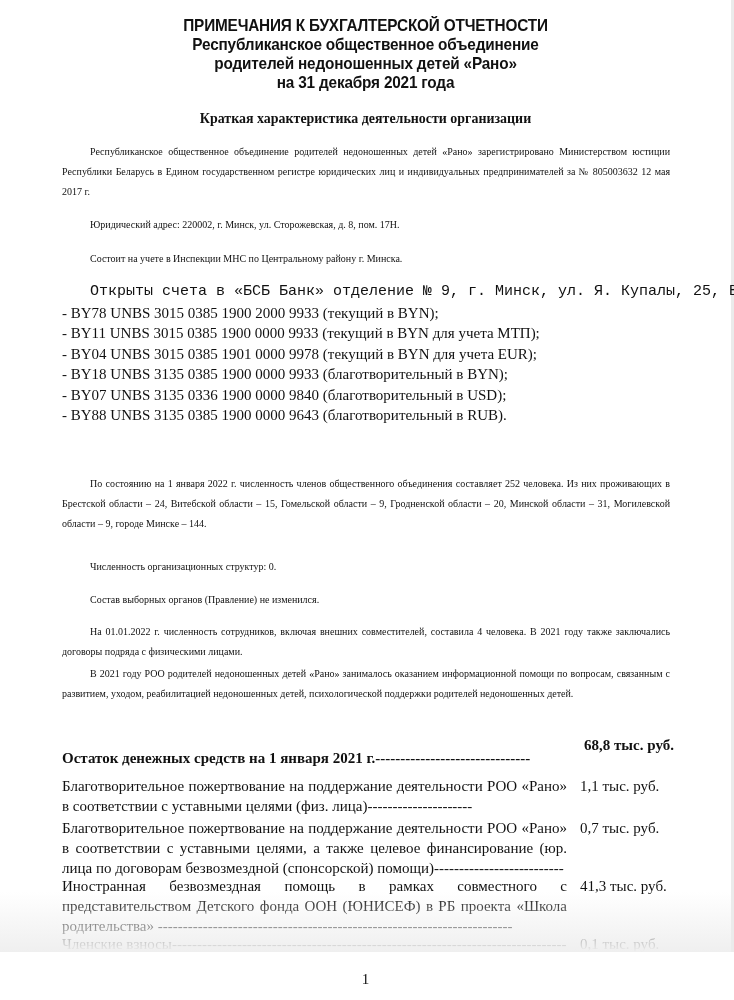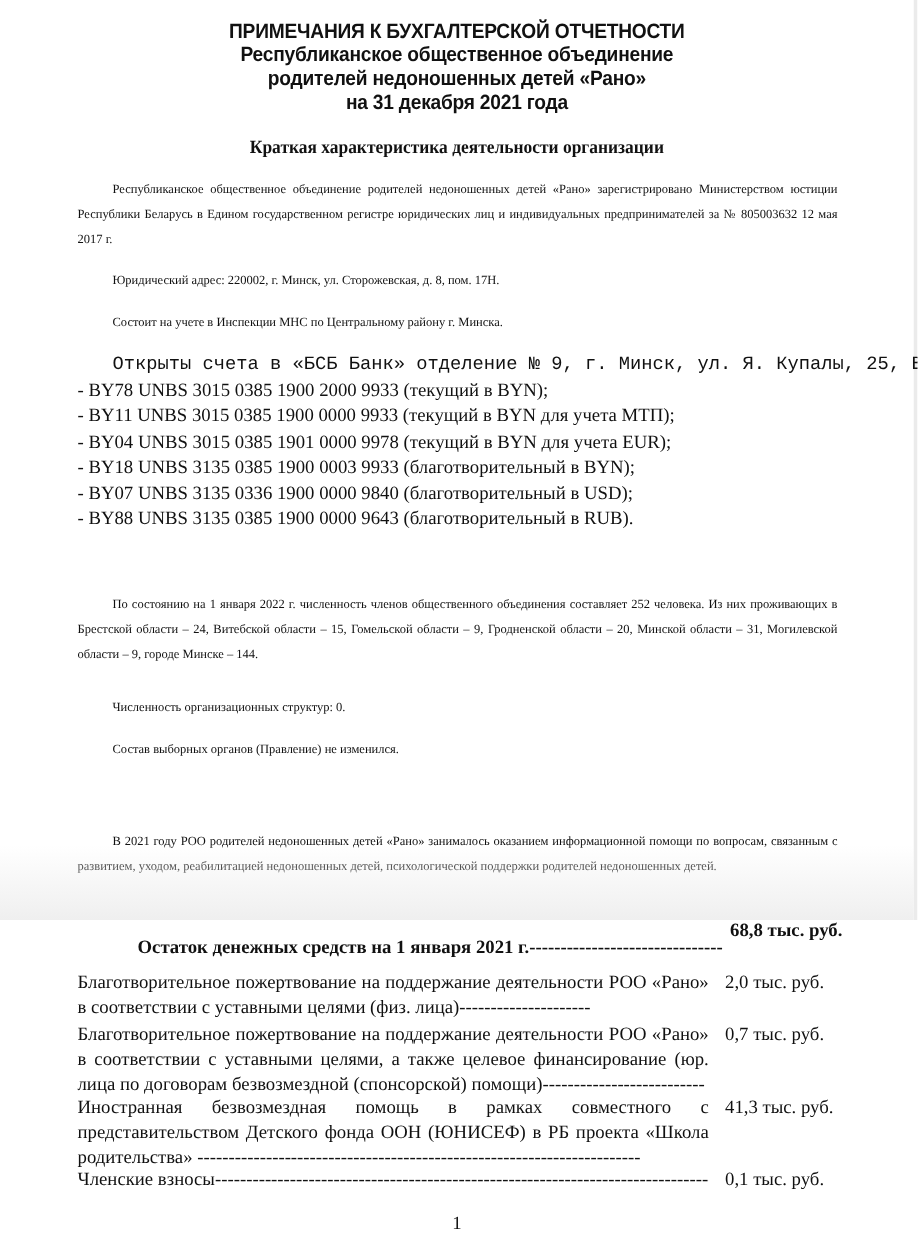--- a/index.html
+++ b/index.html
@@ -12,21 +12,21 @@
       height: 1000px;
       overflow: hidden;
       position: relative;
       font-family: "Liberation Serif", serif;
       color: #111111;
     }
     .page {
       position: absolute;
       left: 0; top: 0;
       width: 731px;
-      height: 736px;
+      height: 952px;
       background: #ffffff;
       border-right: 3px solid #ebebeb;
     }
     .bottom-shade {
       position: absolute;
       left: 0; right: 0; bottom: 0;
       height: 60px;
       background: linear-gradient(to bottom, rgba(240,240,240,0) 0%, #efefef 100%);
       pointer-events: none;
     }
@@ -86,42 +86,43 @@
 
   <div class="para indent lastline-left" style="top:215px;">Юридический адрес: 220002, г. Минск, ул. Сторожевская, д. 8, пом. 17Н.</div>
 
   <div class="para indent lastline-left" style="top:249px;">Состоит на учете в Инспекции МНС по Центральному району г. Минска.</div>
 
   <div class="accounts" style="top:282px;">
     <div style="text-indent:28px; white-space:nowrap;font-family:Liberation Mono, monospace;">Открыты счета в «БСБ Банк» отделение № 9, г. Минск, ул. Я. Купалы, 25, BIC UNBSBY2X:</div>
     <div class="acc">- BY78 UNBS 3015 0385 1900 2000 9933 (текущий в BYN);</div>
     <div class="acc">- BY11 UNBS 3015 0385 1900 0000 9933 (текущий в BYN для учета МТП);</div>
     <div class="acc">- BY04 UNBS 3015 0385 1901 0000 9978 (текущий в BYN для учета EUR);</div>
-    <div class="acc">- BY18 UNBS 3135 0385 1900 0003 9933 (благотворительный в BYN);</div>
+    <div class="acc">- BY18 UNBS 3135 0385 1900 0000 9933 (благотворительный в BYN);</div>
     <div class="acc">- BY07 UNBS 3135 0336 1900 0000 9840 (благотворительный в USD);</div>
     <div class="acc">- BY88 UNBS 3135 0385 1900 0000 9643 (благотворительный в RUB).</div>
   </div>
 
   <div class="para indent lastline-left" style="top:474px;">По состоянию на 1 января 2022 г. численность членов общественного объединения составляет 252 человека. Из них проживающих в Брестской области – 24, Витебской области – 15, Гомельской области – 9, Гродненской области – 20, Минской области – 31, Могилевской области – 9, городе Минске – 144.</div>
 
   <div class="para indent lastline-left" style="top:557px;">Численность организационных структур: 0.</div>
 
   <div class="para indent lastline-left" style="top:590px;">Состав выборных органов (Правление) не изменился.</div>
 
+  <div class="para indent lastline-left" style="top:622px;">На 01.01.2022 г. численность сотрудников, включая внешних совместителей, составила 4 человека. В 2021 году также заключались договоры подряда с физическими лицами.</div>
 
   <div class="para indent lastline-left" style="top:664px;">В 2021 году РОО родителей недоношенных детей «Рано» занималось оказанием информационной помощи по вопросам, связанным с развитием, уходом, реабилитацией недоношенных детей, психологической поддержки родителей недоношенных детей.</div>
 
   <div class="fin-row" style="top:738px; height:30px;">
-    <div class="fin-label bold" style="top:10px; white-space:nowrap;margin-left:48px;">Остаток денежных средств на 1 января 2021 г.-------------------------------</div>
+    <div class="fin-label bold" style="top:10px; white-space:nowrap;">Остаток денежных средств на 1 января 2021 г.-------------------------------</div>
     <div class="fin-value bold" style="left:522px; top:-3px;">68,8 тыс. руб.</div>
   </div>
 
   <div class="fin-row" style="top:776px;">
     <div class="fin-label">Благотворительное пожертвование на поддержание деятельности РОО «Рано» в соответствии с уставными целями (физ. лица)---------------------</div>
-    <div class="fin-value">2,0 тыс. руб.</div>
+    <div class="fin-value">1,1 тыс. руб.</div>
   </div>
 
   <div class="fin-row" style="top:818px;">
     <div class="fin-label">Благотворительное пожертвование на поддержание деятельности РОО «Рано» в соответствии с уставными целями, а также целевое финансирование (юр. лица по договорам безвозмездной (спонсорской) помощи)--------------------------</div>
     <div class="fin-value">0,7 тыс. руб.</div>
   </div>
 
   <div class="fin-row" style="top:876px;">
     <div class="fin-label">Иностранная безвозмездная помощь в рамках совместного с представительством Детского фонда ООН (ЮНИСЕФ) в РБ проекта «Школа родительства» -----------------------------------------------------------------------</div>
     <div class="fin-value">41,3 тыс. руб.</div>

